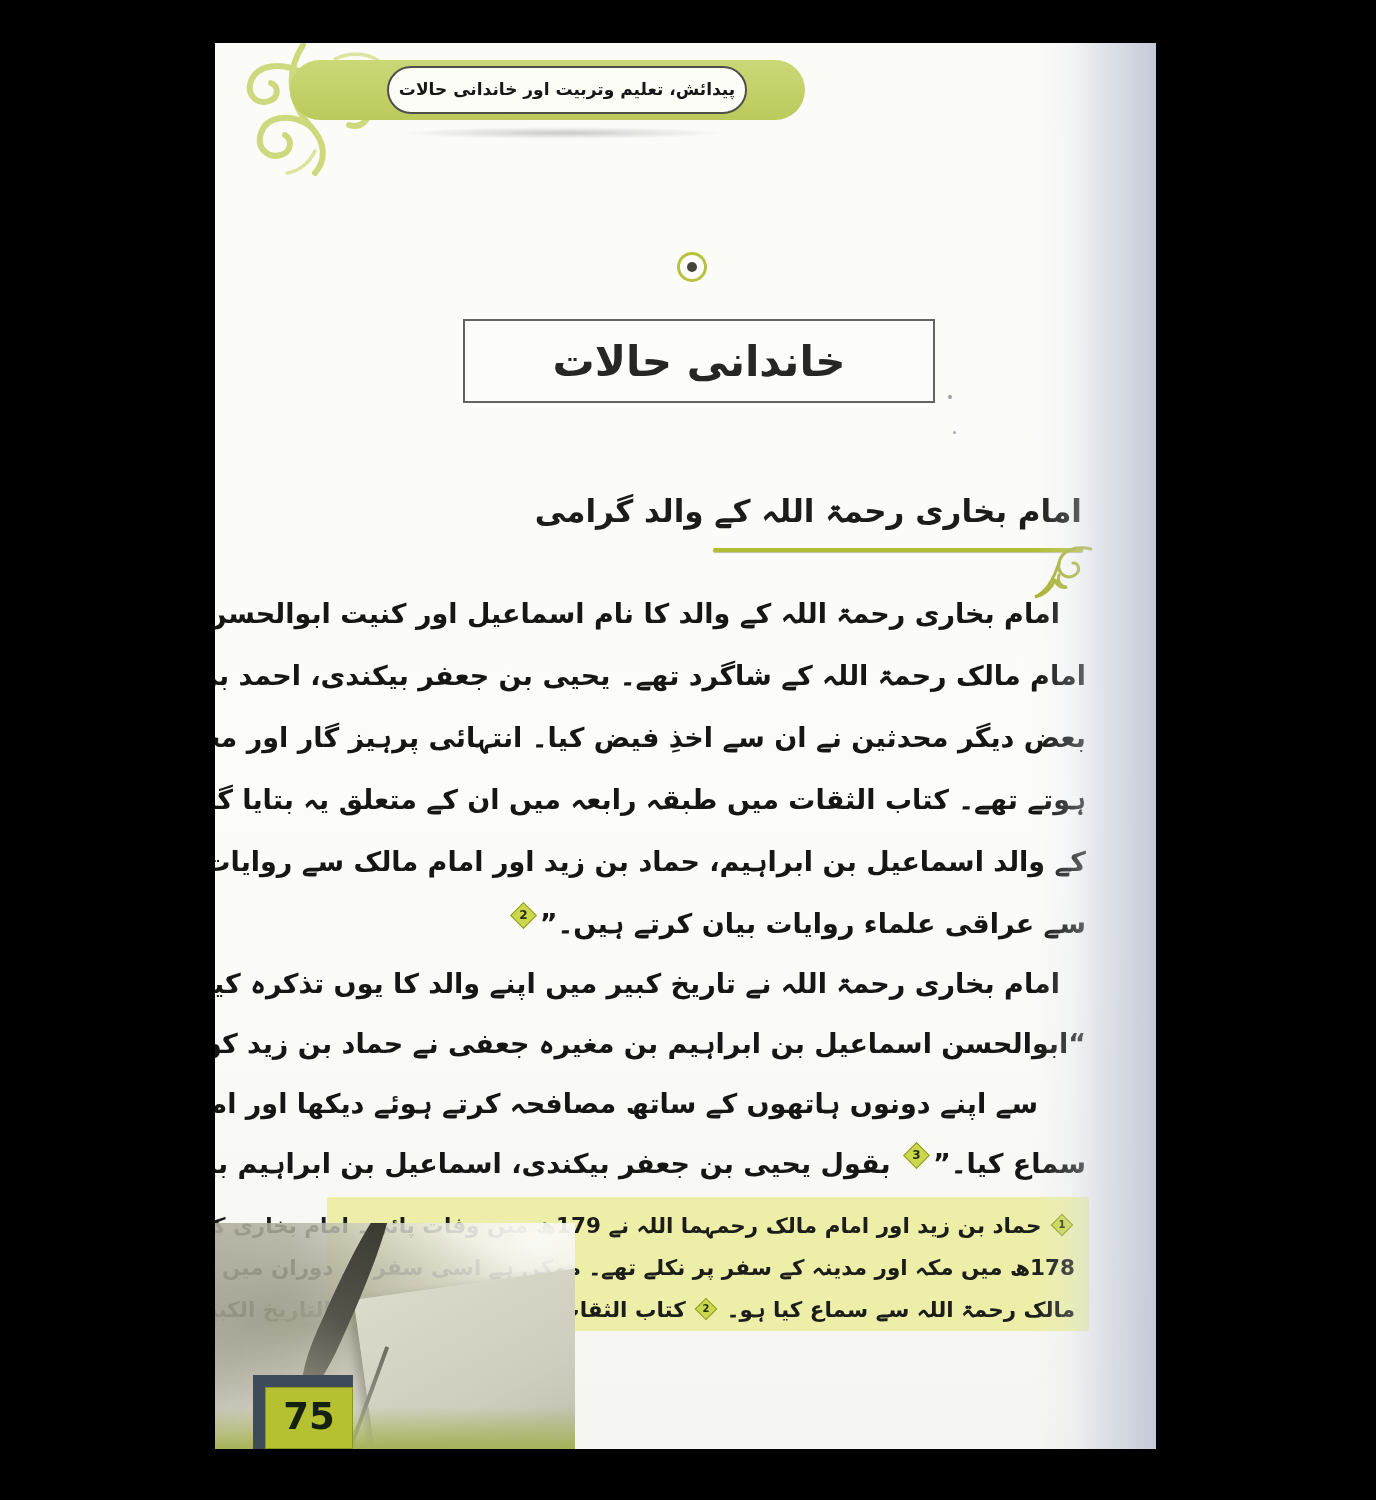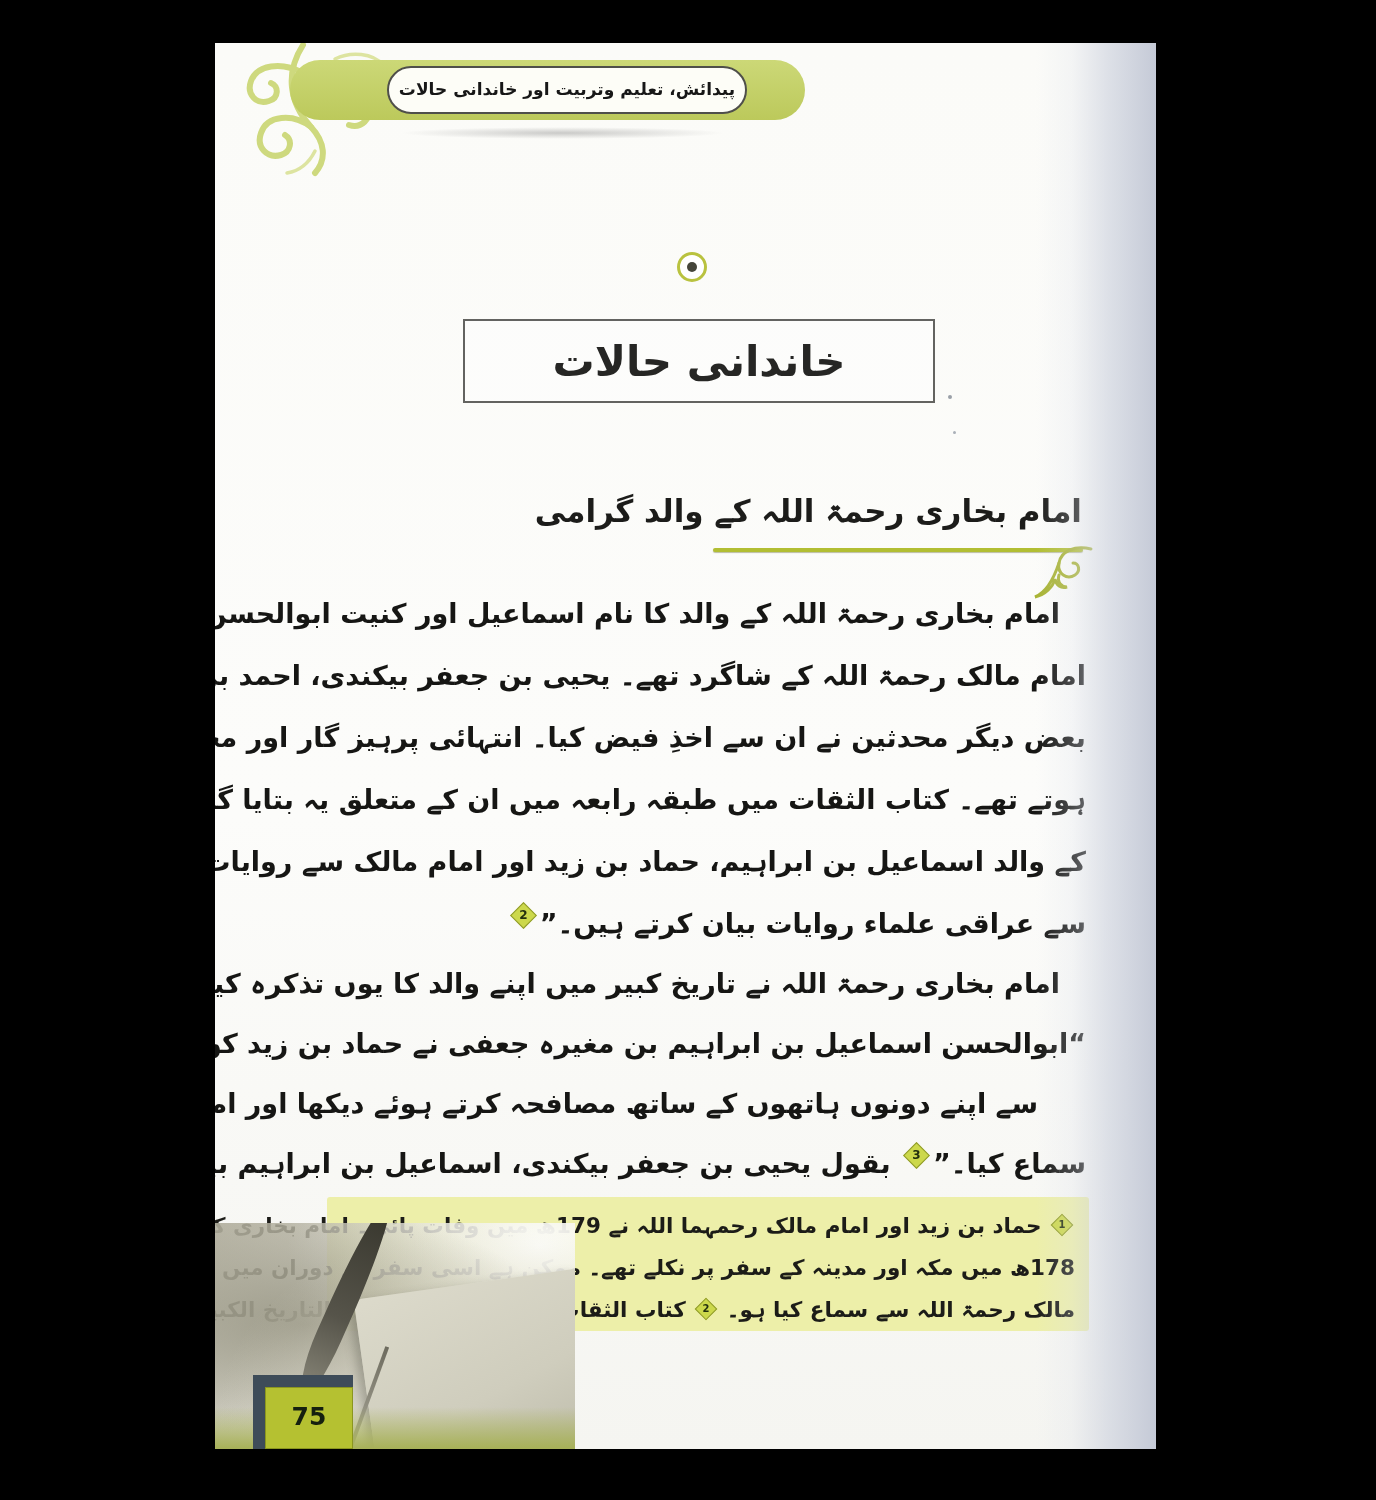--- a/index.html
+++ b/index.html
@@ -129,21 +129,21 @@
     position:absolute;left:0;bottom:0;width:100%;height:42px;
     background:linear-gradient(to top,#a7b157 0%,rgba(167,177,87,0) 100%);
   }
   
   .badge-shadow{
     position:absolute;left:38px;top:1332px;width:100px;height:74px;background:#3e4c59;
   }
   .page-badge{
     position:absolute;left:50px;top:1344px;width:88px;height:62px;
     background:#b5c131;border:1px solid #8b961f;box-sizing:border-box;
-    text-align:center;line-height:58px;font-size:25px;font-weight:700;color:#15200f;
+    text-align:center;line-height:58px;font-size:37px;font-weight:700;color:#15200f;
     direction:ltr;
   }
 </style>
 </head>
 <body>
 
 <div class="scan">
 
   <svg class="vine" width="195" height="135" viewBox="0 0 195 135">
     <g fill="none" stroke="#ccd878" stroke-width="6" stroke-linecap="round" opacity="0.95">

